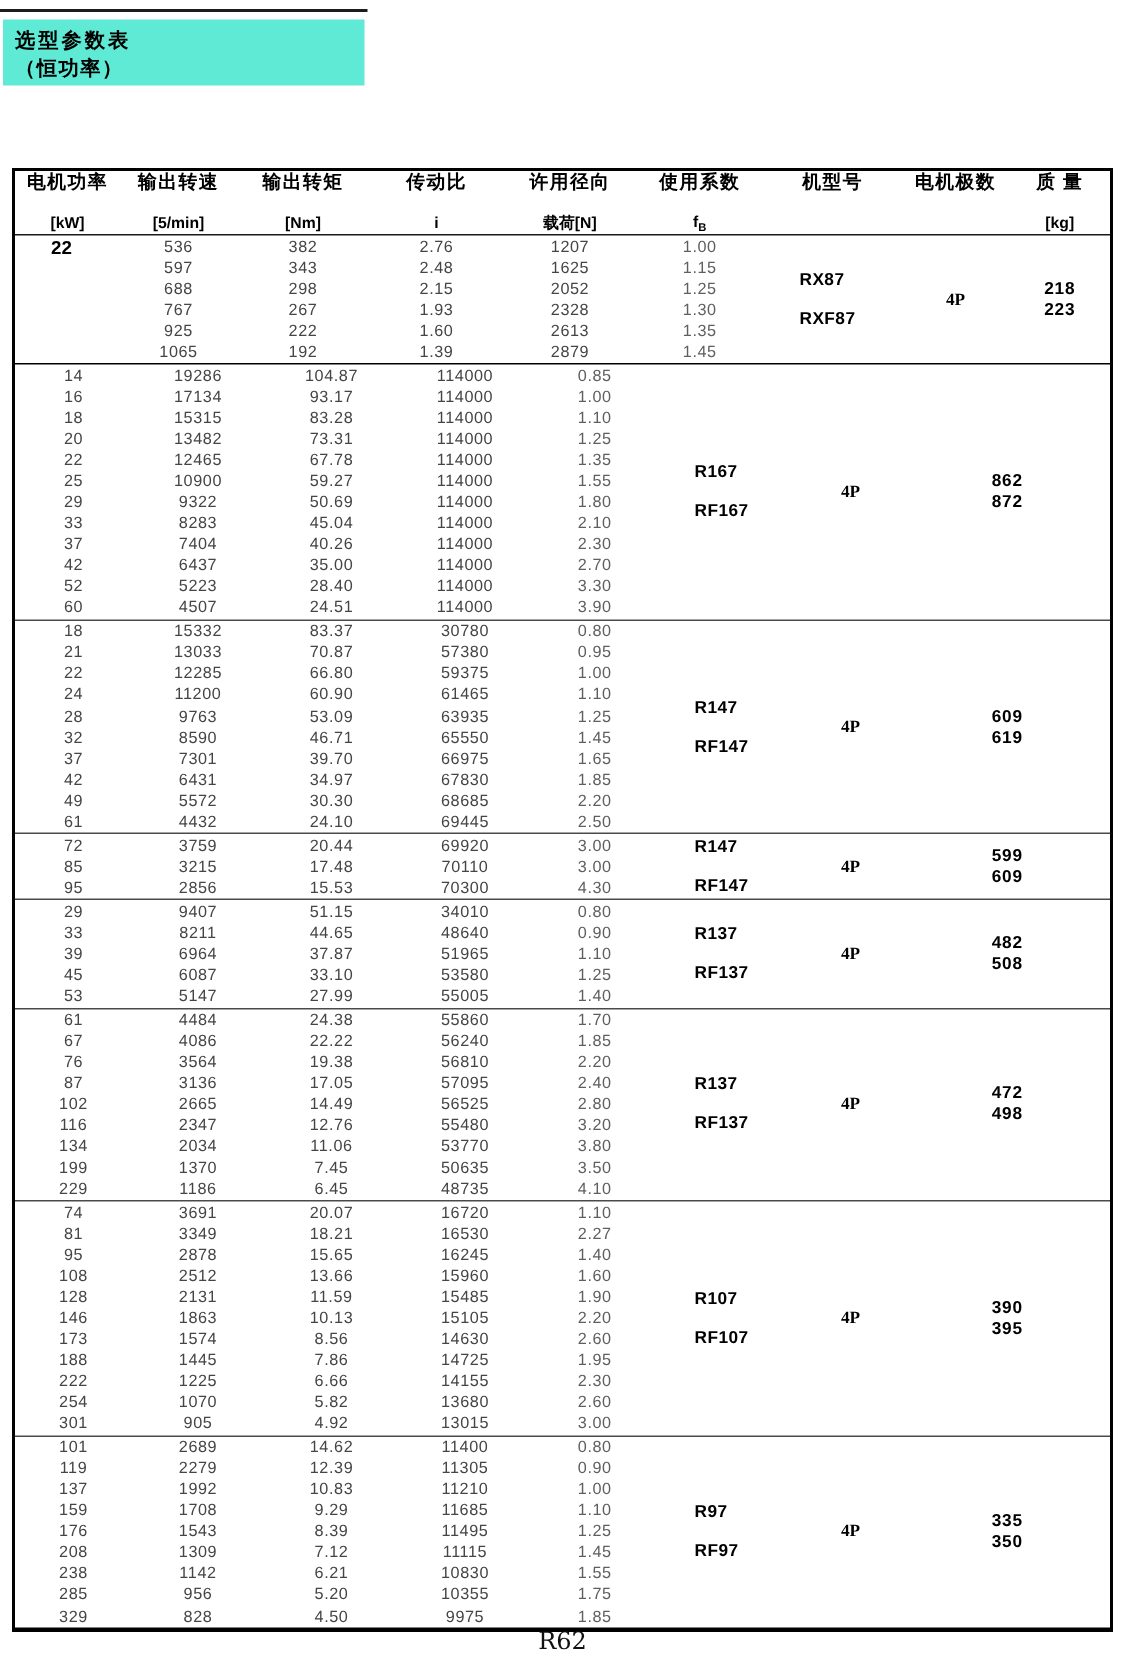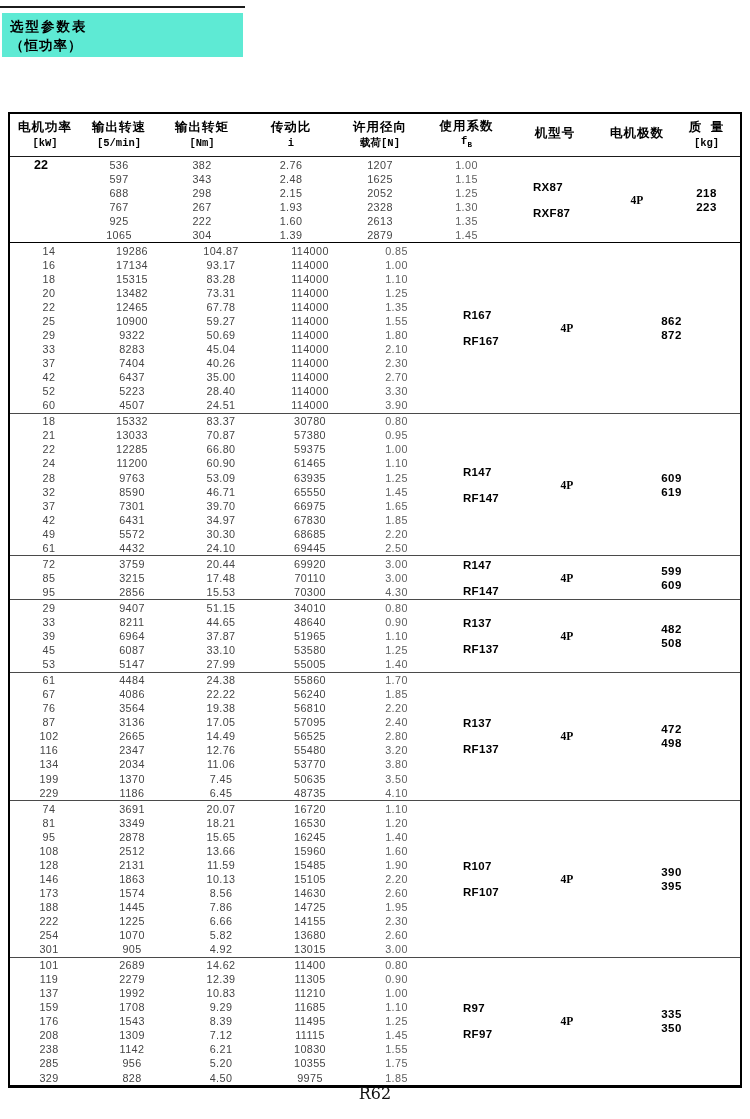--- a/index.html
+++ b/index.html
@@ -13,21 +13,21 @@
   .title-box .t1{font-weight:bold;font-size:13.5px;line-height:1.45;letter-spacing:2px;}
   .title-box .t2{font-weight:bold;font-size:13.5px;line-height:1.4;letter-spacing:1px;}
 
   
   .ptable{position:absolute;left:8px;top:112px;width:734px;box-sizing:border-box;
           border-left:2px solid #000;border-right:2px solid #000;
           border-top:2.5px solid #000;border-bottom:3px solid #000;}
 
   .header-row{display:grid;grid-template-columns:70px 78px 88px 90px 88px 85px 92px 72px 1fr;
               border-bottom:1.5px solid #1a1a1a;height:42px;}
-  .hcell{display:flex;flex-direction:column;align-items:center;justify-content:center;font-family:Liberation Mono, monospace;}
+  .hcell{display:flex;flex-direction:column;align-items:center;justify-content:space-between;}
   .hcell .l1{font-size:12.5px;font-weight:600;letter-spacing:1px;line-height:1.25;}
   .hcell .l2{font-size:10.5px;font-weight:bold;line-height:1.2;}
   .hcell .l2 sub{font-size:7.5px;}
 
   .power-block{display:flex;}
   .power-block + .power-block{border-top:1.5px solid #000;}
   .power-cell{width:70px;box-sizing:border-box;text-align:center;font-weight:bold;
               font-size:12.5px;padding-top:1px;padding-right:8px;}
   .block-subblocks{flex:1;min-width:0;}
 
@@ -111,21 +111,21 @@
                 <div class="num">767</div>
                 <div class="num">925</div>
                 <div class="num">1065</div>
               </div>
               <div class="ncol c1">
                 <div class="num">382</div>
                 <div class="num">343</div>
                 <div class="num">298</div>
                 <div class="num">267</div>
                 <div class="num">222</div>
-                <div class="num">304</div>
+                <div class="num">192</div>
               </div>
               <div class="ncol c2">
                 <div class="num">2.76</div>
                 <div class="num">2.48</div>
                 <div class="num">2.15</div>
                 <div class="num">1.93</div>
                 <div class="num">1.60</div>
                 <div class="num">1.39</div>
               </div>
               <div class="ncol c3">
@@ -518,21 +518,21 @@
                 <div class="num">15485</div>
                 <div class="num">15105</div>
                 <div class="num">14630</div>
                 <div class="num">14725</div>
                 <div class="num">14155</div>
                 <div class="num">13680</div>
                 <div class="num">13015</div>
               </div>
               <div class="ncol c4">
                 <div class="num">1.10</div>
-                <div class="num">1.20</div>
+                <div class="num">2.27</div>
                 <div class="num">1.40</div>
                 <div class="num">1.60</div>
                 <div class="num">1.90</div>
                 <div class="num">2.20</div>
                 <div class="num">2.60</div>
                 <div class="num">1.95</div>
                 <div class="num">2.30</div>
                 <div class="num">2.60</div>
                 <div class="num">3.00</div>
               </div>

